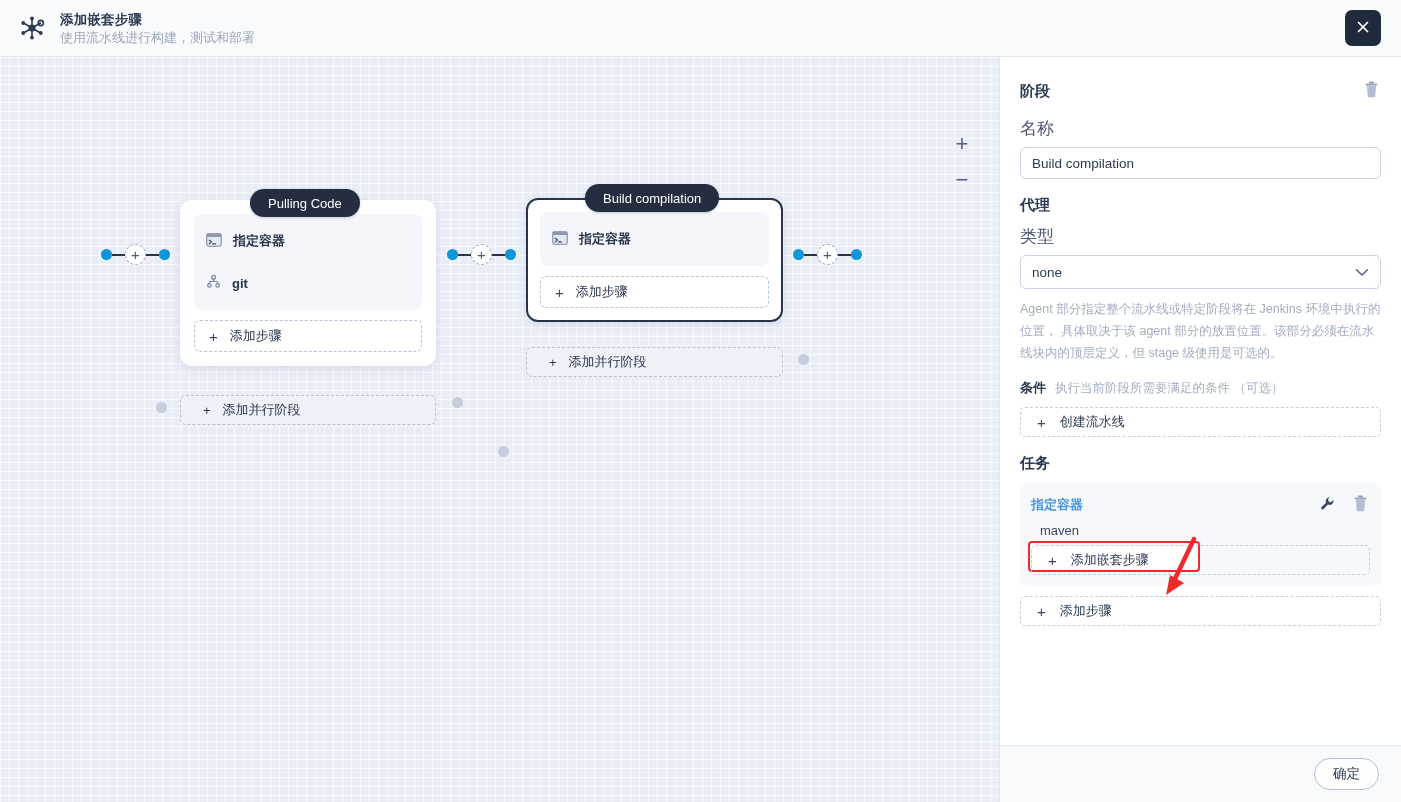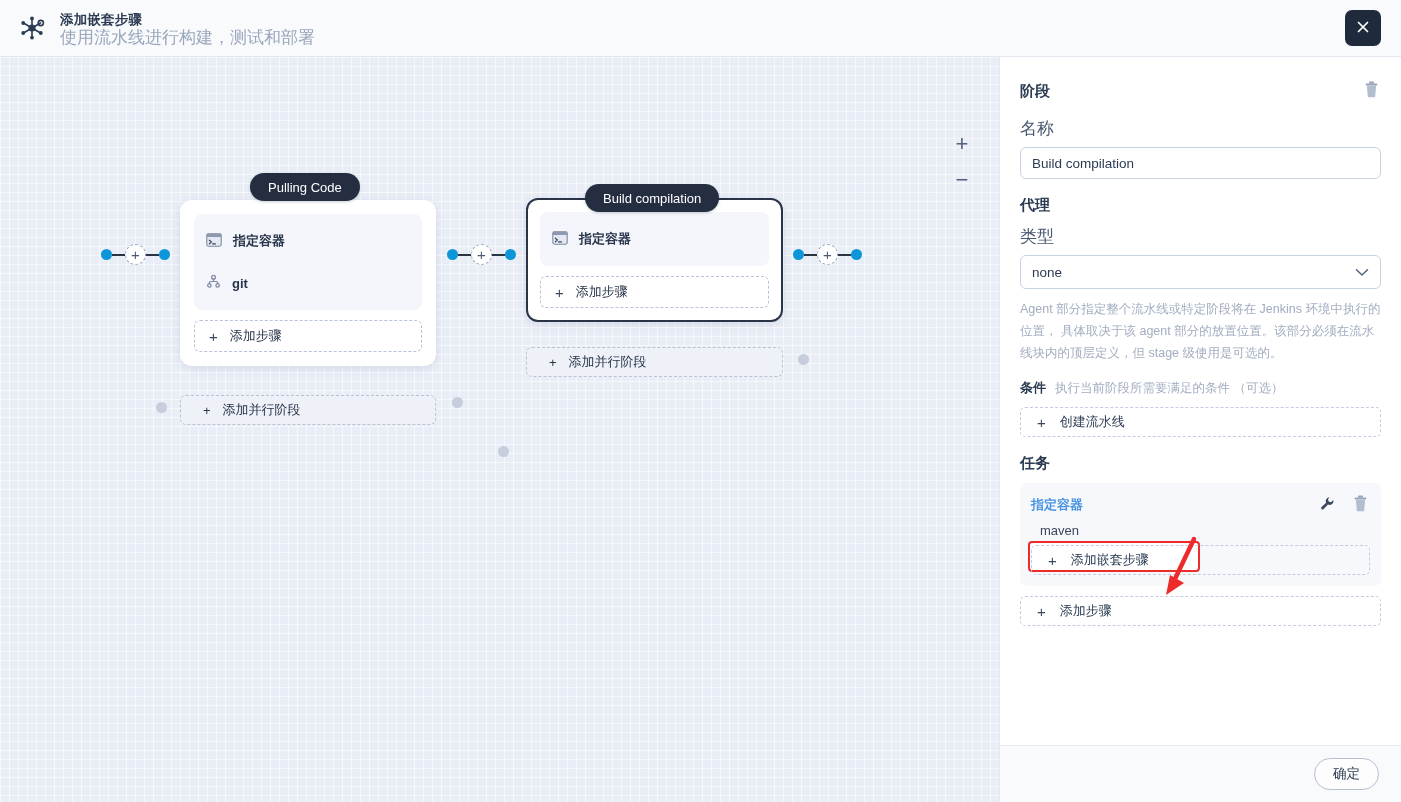--- a/index.html
+++ b/index.html
@@ -16,21 +16,21 @@
     height: 57px; flex: 0 0 57px;
     background: #f8fafc;
     border-bottom: 1px solid #e3e8f0;
     display: flex; align-items: center;
     padding: 0 14px;
     position: relative;
   }
   .logo-wrap { width: 36px; height: 36px; display: flex; align-items: center; justify-content: center; margin-right: 10px; }
   .header-texts { display: flex; flex-direction: column; justify-content: center; }
   .header-title { font-size: 13.5px; font-weight: bold; color: #2b3b52; line-height: 17px; letter-spacing: .2px; }
-  .header-sub { font-size: 17px; color: #9aa6bb; line-height: 17px; margin-top: 1px; }
+  .header-sub { font-size: 13px; color: #9aa6bb; line-height: 17px; margin-top: 1px; }
   .close-btn {
     position: absolute; right: 20px; top: 10px;
     width: 36px; height: 36px; border-radius: 7px;
     background: #1f2a3c; border: none; cursor: pointer;
     display: flex; align-items: center; justify-content: center;
   }
 
   
   .body { flex: 1; display: flex; min-height: 0; }
 
@@ -215,21 +215,21 @@
       <div class="zoom-ctrls">
         <button class="zoom-btn">+</button>
         <button class="zoom-btn">−</button>
       </div>
 
       <div class="ghost-dot" style="left:156px; top:345px;"></div>
       <div class="ghost-dot" style="left:452px; top:340px;"></div>
       <div class="ghost-dot" style="left:498px; top:389px;"></div>
       <div class="ghost-dot" style="left:798px; top:297px;"></div>
 
-      <div class="stage-pill" style="left:250px; top:116px;">Pulling Code</div>
+      <div class="stage-pill" style="left:250px; top:132px;">Pulling Code</div>
       <div class="stage-card" style="left:180px; top:143px; width:256px;">
         <div class="steps-box">
           <div class="step-row">
             <span>
               <svg width="16" height="14" viewBox="0 0 16 14">
                 <rect x="0.8" y="0.8" width="14.4" height="12.4" rx="1.6" fill="#e3e8f2" stroke="#7d8aa3" stroke-width="1.1"></rect>
                 <rect x="0.8" y="0.8" width="14.4" height="3.2" fill="#8d99b0"></rect>
                 <path d="M3.4 7.2 L5.4 9 L3.4 10.8" fill="none" stroke="#3b475e" stroke-width="1.2" stroke-linecap="round"></path>
                 <line x1="6.6" y1="10.9" x2="9.4" y2="10.9" stroke="#3b475e" stroke-width="1.2" stroke-linecap="round"></line>
               </svg>

